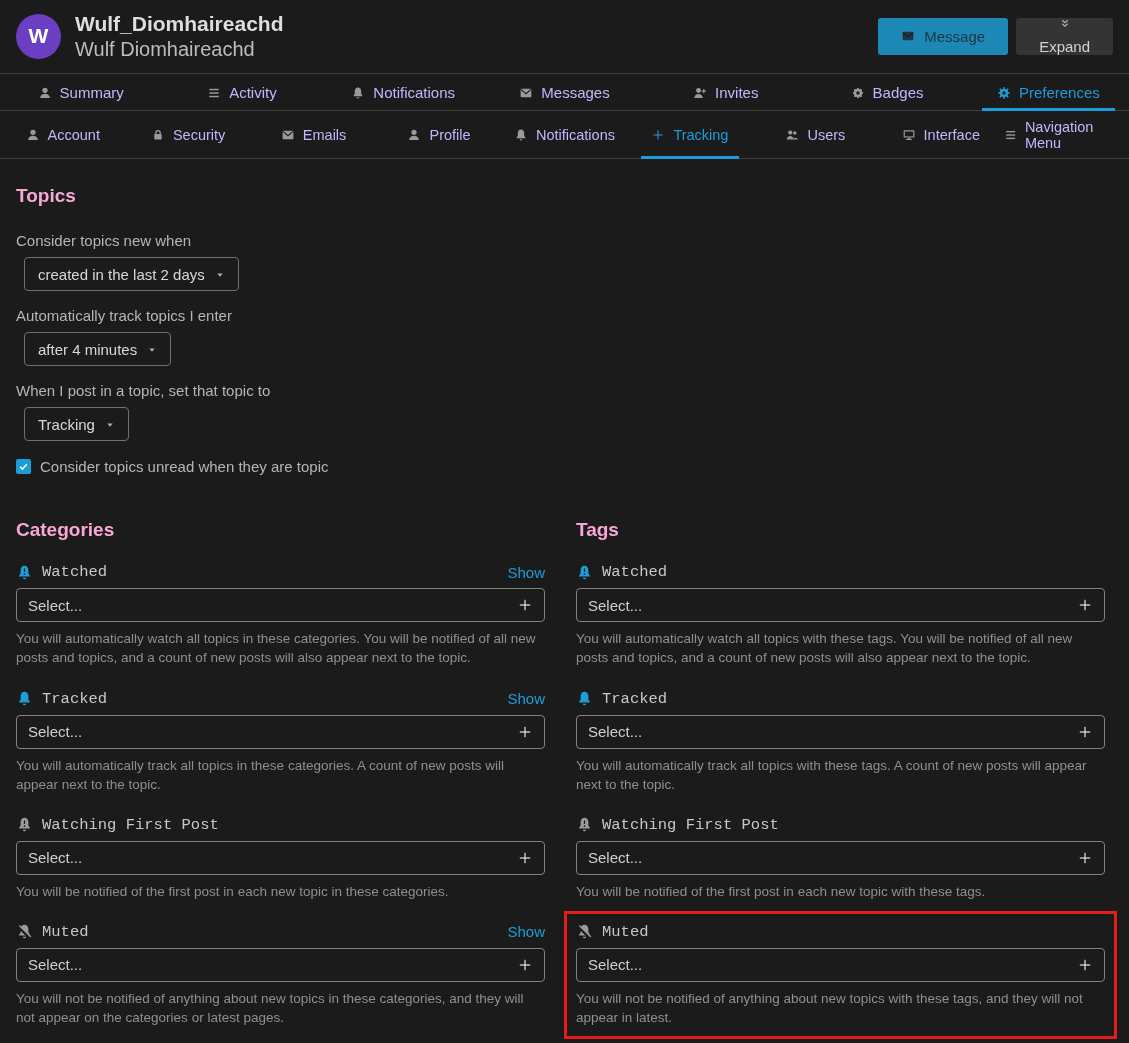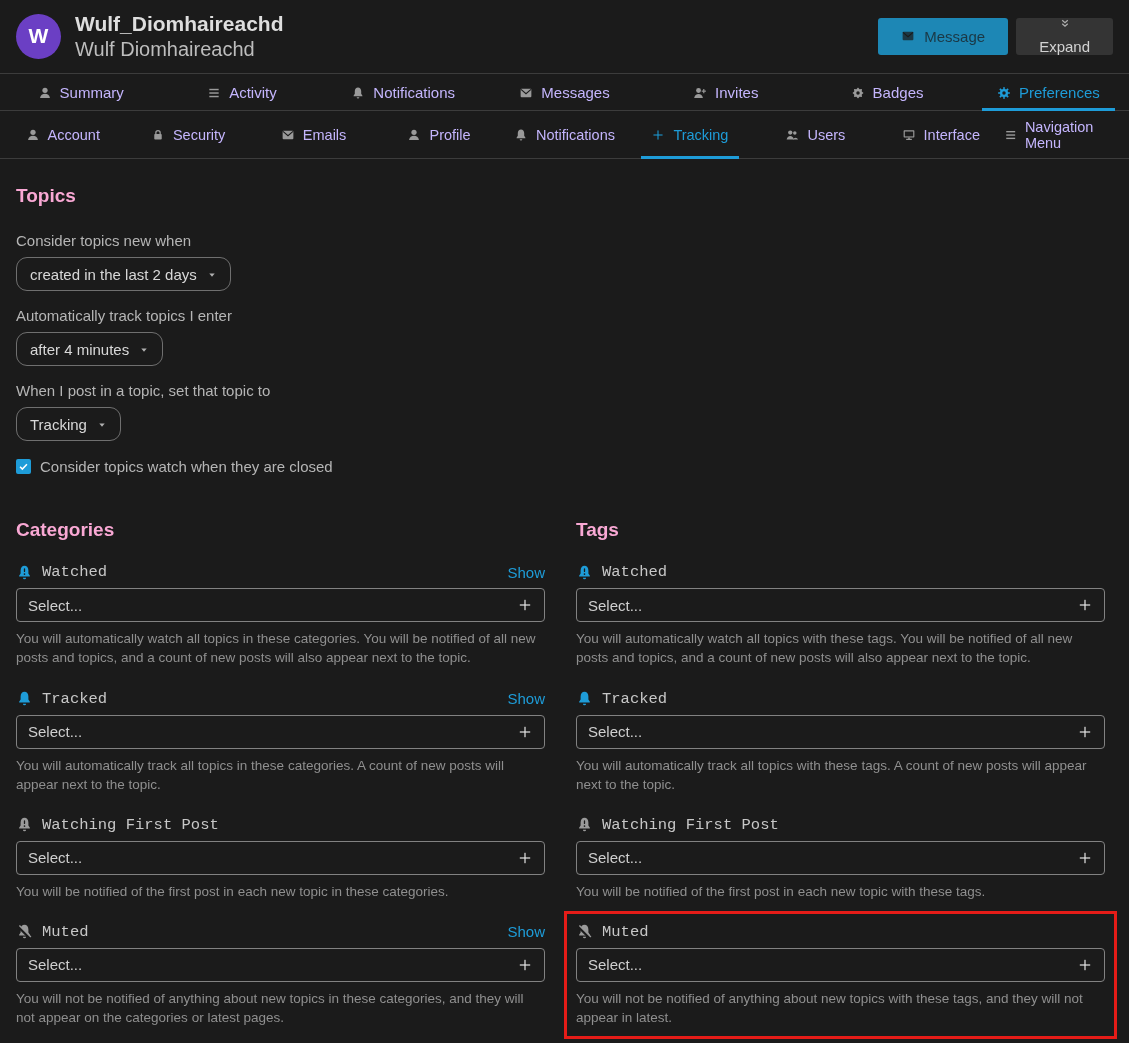--- a/index.html
+++ b/index.html
@@ -63,22 +63,22 @@
 
   
   main{padding:26px 24px 0 16px;}
   h2.section-heading{font-size:19px; font-weight:bold; color:#f9a8d4;}
 
   .topics h2{margin-bottom:25px;}
   .field-label{font-size:15px; color:#b5b5b5; margin:16px 0 8px;}
   .combo{
     display:inline-flex; align-items:center; gap:10px;
     height:34px; padding:0 13px;
-    border:1px solid #6f6f6f; border-radius:11px;
-    font-size:15px; color:#d8d8d8; cursor:pointer; background:transparent;
+    border:1px solid #6f6f6f; border-radius:4px;
+    font-size:15px; color:#d8d8d8; cursor:pointer; background:transparent;margin-left:8px;
   }
   .combo .caret{width:10px; height:10px; color:#b0b0b0; margin-top:2px;}
 
   .checkbox-row{display:flex; align-items:center; gap:9px; margin-top:17px; cursor:pointer;}
   .checkbox{
     width:15px; height:15px; border-radius:2px; background:var(--blue);
     display:flex; align-items:center; justify-content:center; flex:none;
   }
   .checkbox svg{width:11px; height:11px;}
   .checkbox-label{font-size:15px; color:#b5b5b5;}
@@ -345,21 +345,21 @@
           <use href="#i-caret-down"></use>
         </svg>
     </div>
 
     <div class="checkbox-row">
       <span class="checkbox">
         <svg>
             <use href="#i-check"></use>
           </svg>
       </span>
-      <span class="checkbox-label">Consider topics watch when they are closed</span>
+      <span class="checkbox-label">Consider topics unread when they are topic</span>
     </div>
   </section>
 
   <div class="two-col">
 
     <section class="col">
       <h2 class="section-heading">Categories</h2>
 
       <div class="pref-group">
         <div class="group-head">

